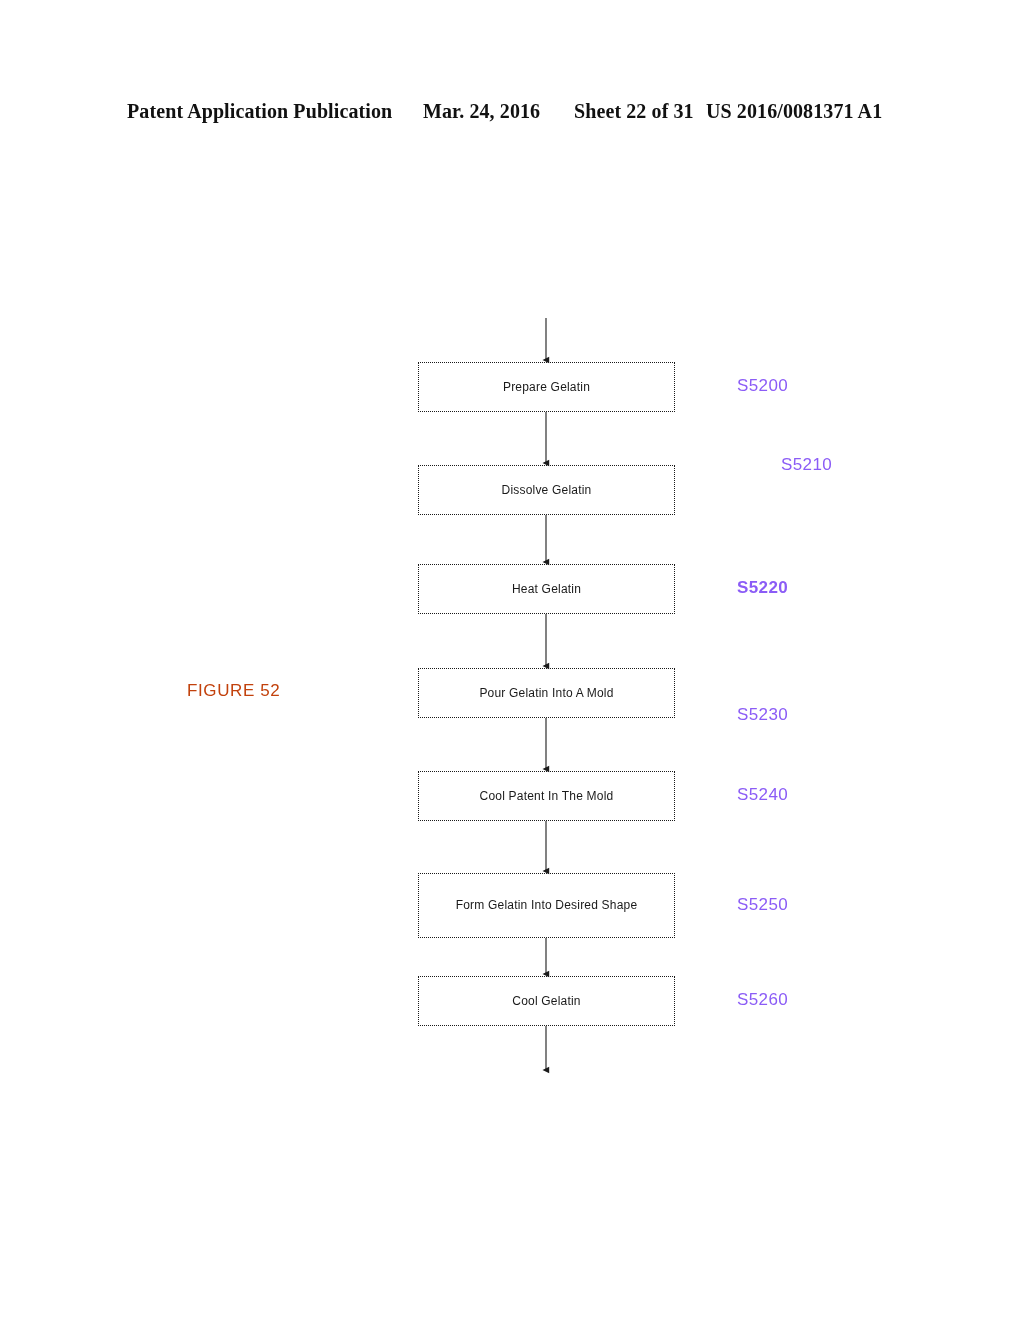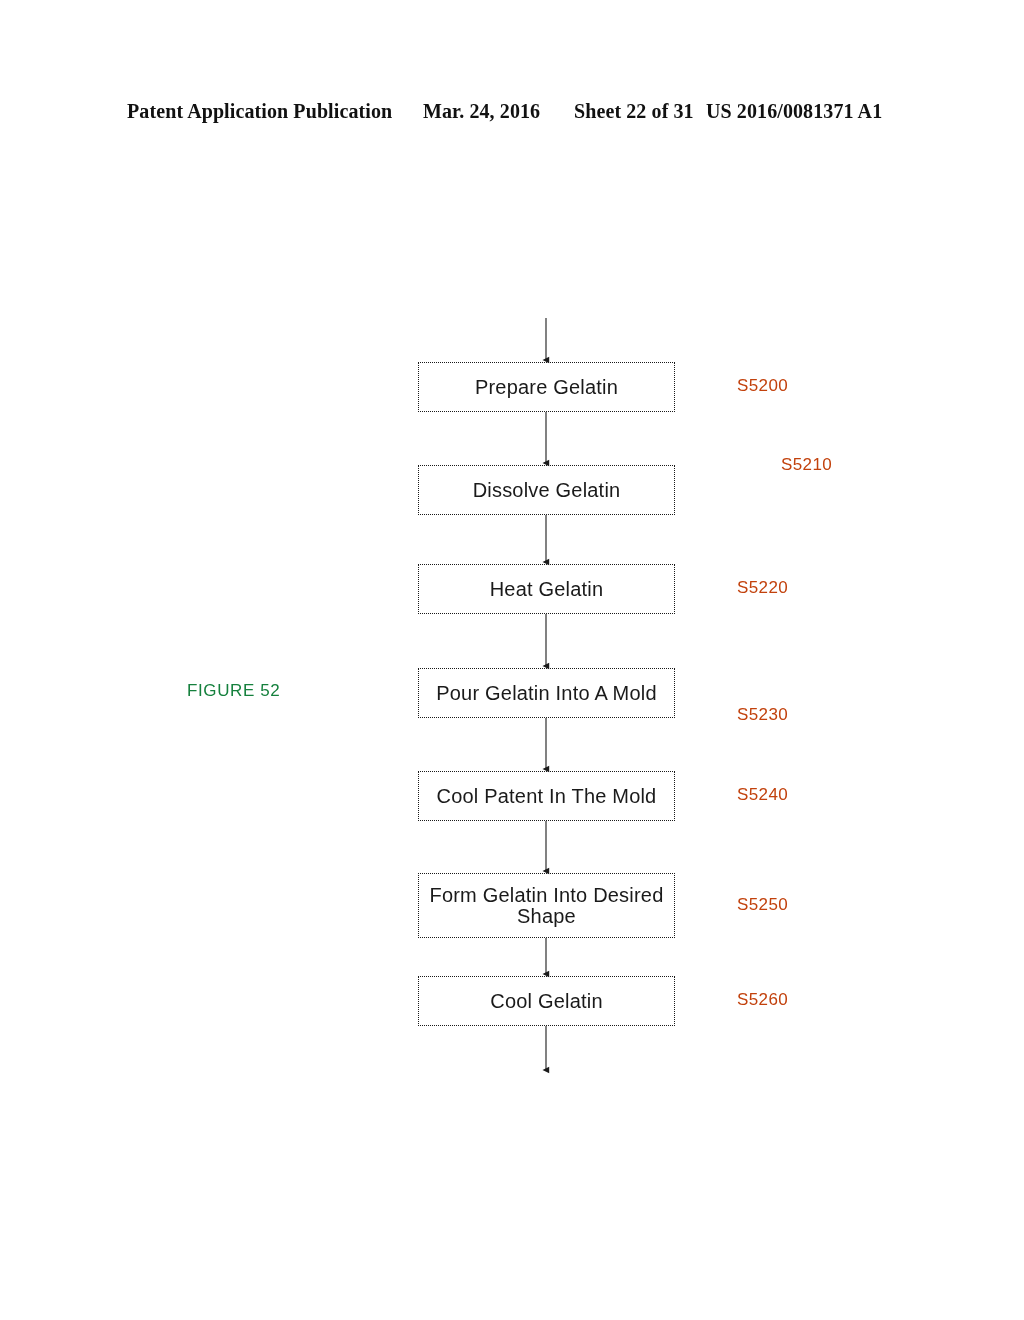--- a/index.html
+++ b/index.html
@@ -50,21 +50,21 @@
     height: 1320px;
   }
 
   
   #figure-caption {
     position: absolute;
     left: 187px;
     top: 681px;
     font-size: 17px;
     letter-spacing: 0.6px;
-    color: #15803d;
+    color: #c2410c;
     white-space: nowrap;
   }
 
   
   .terminator {
     position: absolute;
     left: 405px;
     width: 283px;
     height: 68px;
     border: 1px solid #1a1a1a;
@@ -90,34 +90,34 @@
     width: 257px;
     border: 1px dotted #1a1a1a;
     background: #ffffff;
     box-sizing: border-box;
     display: flex;
     align-items: center;
     justify-content: center;
     text-align: center;
   }
   .process-box .node-label {
-    font-size: 20px;
+    font-size: 12px;
     letter-spacing: 0.2px;
     line-height: 21px;
     color: #1a1a1a;
     padding: 0 8px;
   }
 
   
   .step-ref {
     position: absolute;
     left: 737px;
     font-size: 17px;
     letter-spacing: 0.4px;
-    color: #c2410c;
+    color: #8b5cf6;
     white-space: nowrap;
   }
 
   
   #connectors {
     position: absolute;
     left: 0;
     top: 0;
     width: 1024px;
     height: 1320px;
@@ -144,21 +144,21 @@
         <span class="node-label">Prepare Gelatin</span>
       </div>
       <div class="step-ref" style="top: 376px;">S5200</div>
       <div class="process-box" style="top: 465px; height: 50px;">
         <span class="node-label">Dissolve Gelatin</span>
       </div>
       <div class="step-ref" style="top: 455px; margin-left: 44px;">S5210</div>
       <div class="process-box" style="top: 564px; height: 50px;">
         <span class="node-label">Heat Gelatin</span>
       </div>
-      <div class="step-ref" style="top: 578px;">S5220</div>
+      <div class="step-ref" style="top: 578px; font-weight: bold;">S5220</div>
       <div class="process-box" style="top: 668px; height: 50px; justify-content: center;">
         <span class="node-label">Pour Gelatin Into A Mold</span>
       </div>
       <div class="step-ref" style="top: 682px; margin-top: 23px;">S5230</div>
       <div class="process-box" style="top: 771px; height: 50px;">
         <span class="node-label">Cool Patent In The Mold</span>
       </div>
       <div class="step-ref" style="top: 785px;">S5240</div>
       <div class="process-box" style="top: 873px; height: 65px;">
         <span class="node-label">Form Gelatin Into Desired Shape</span>

